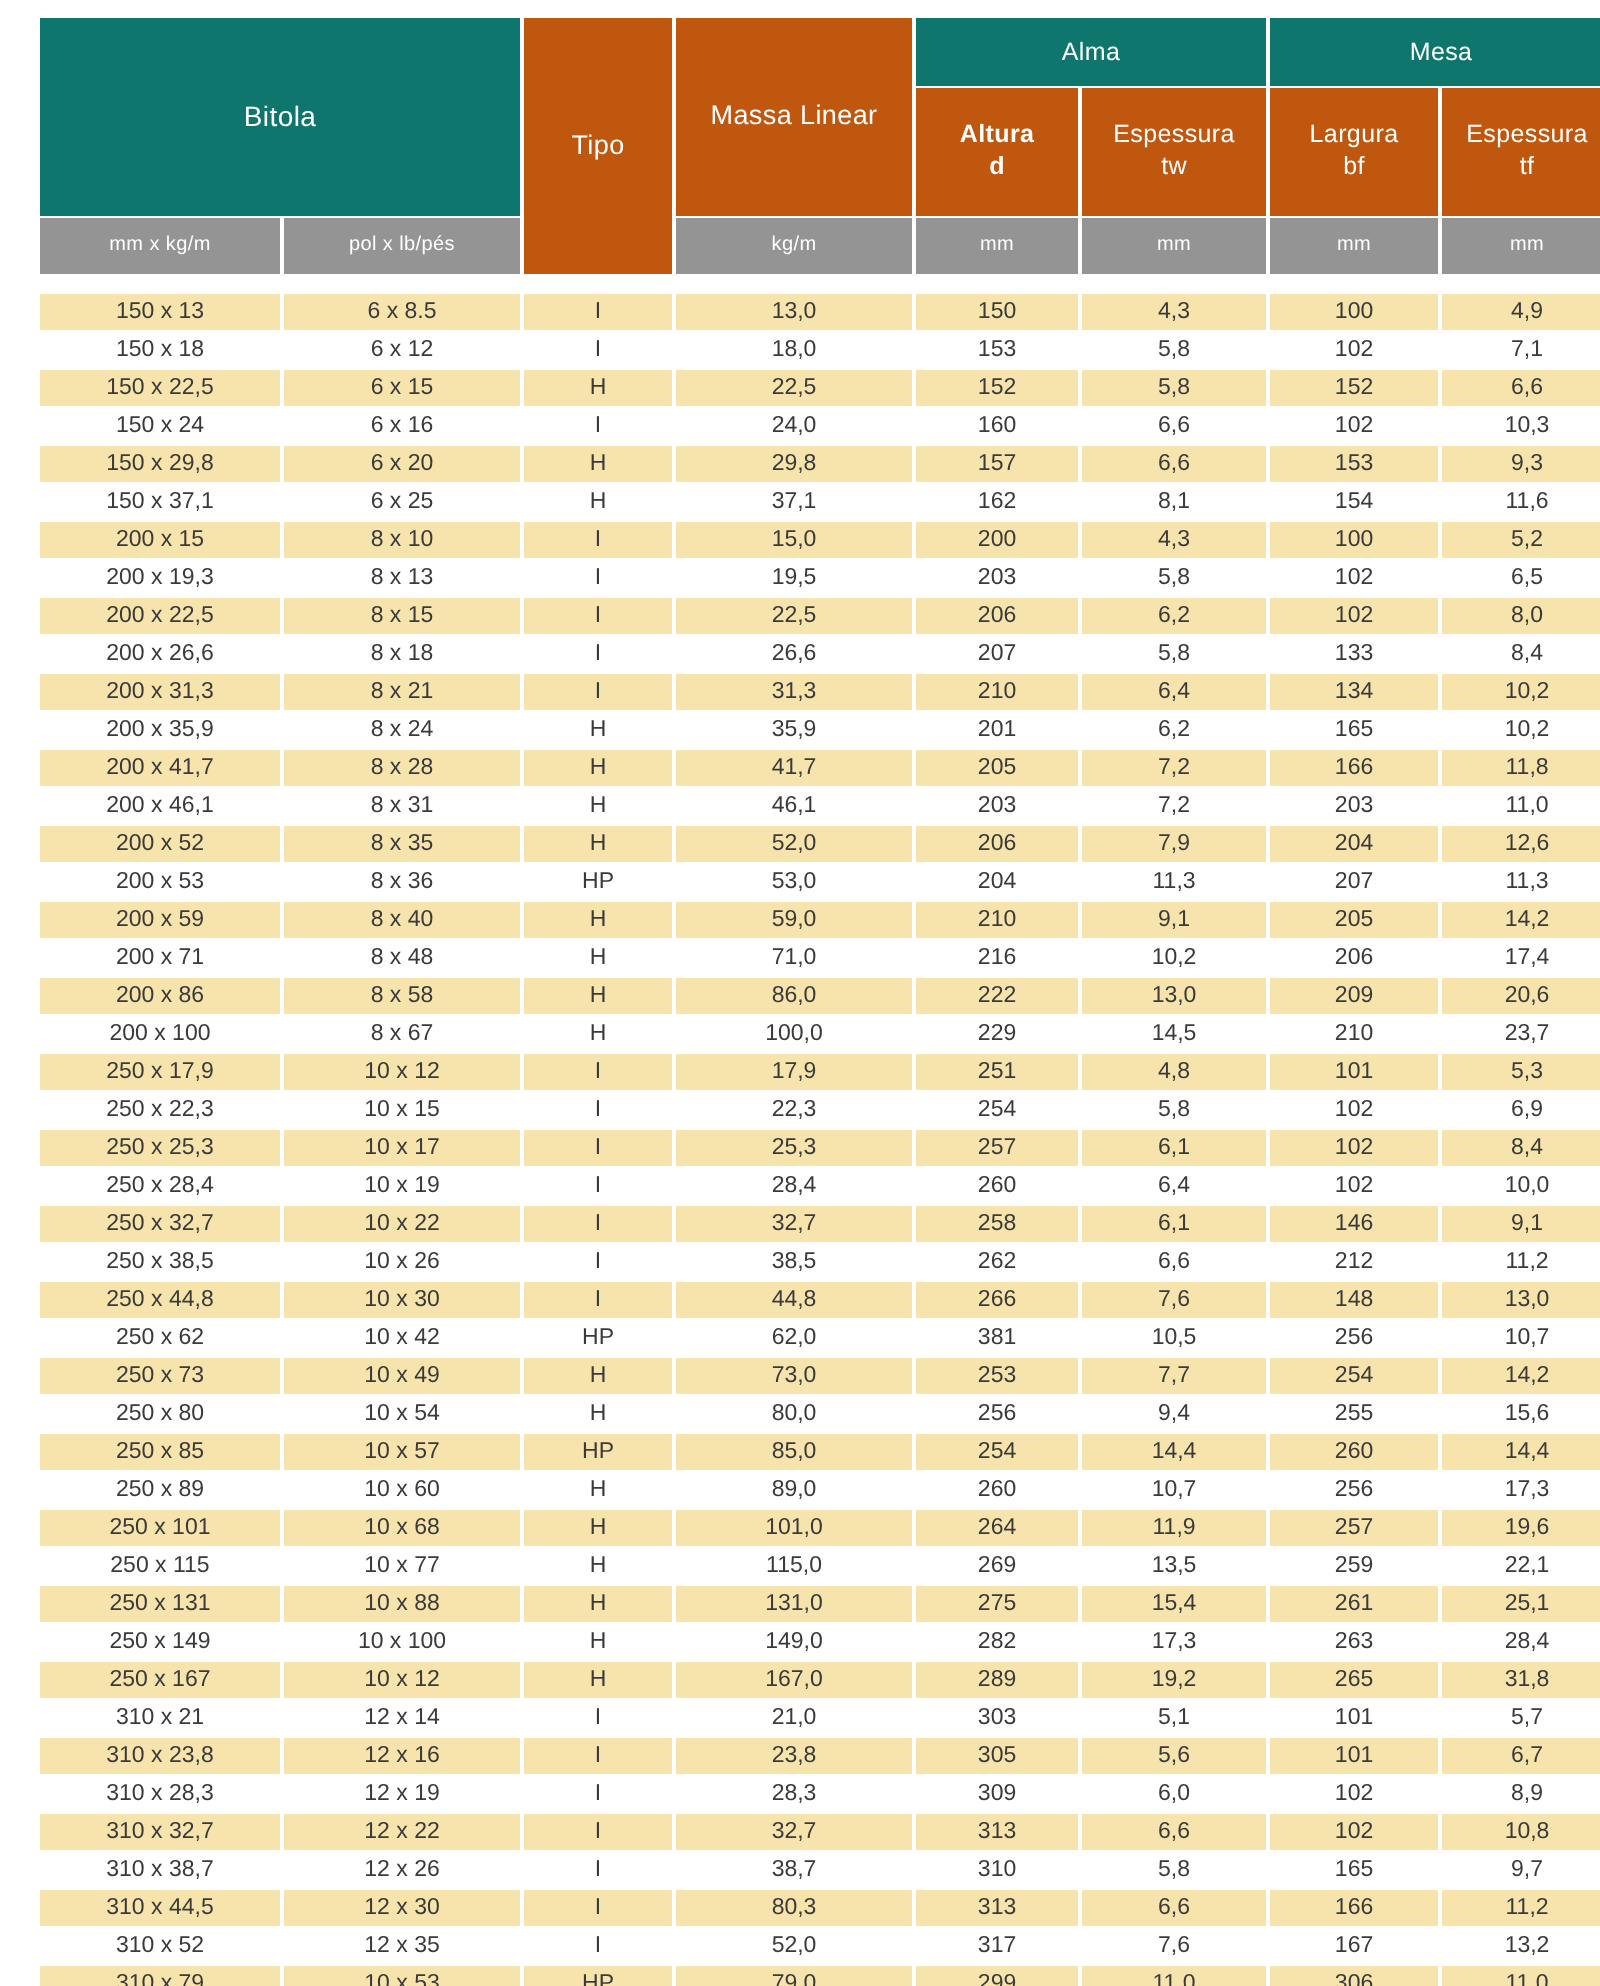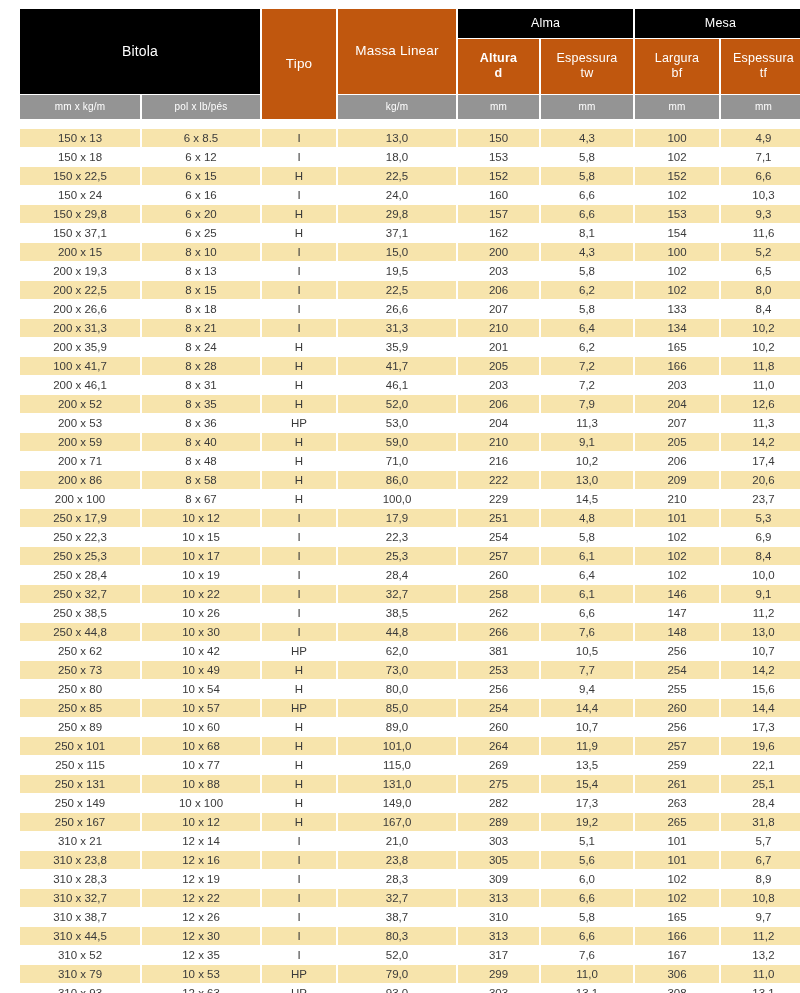--- a/index.html
+++ b/index.html
@@ -29,21 +29,21 @@
   }
   table.steel th, table.steel td {
     padding: 0;
     margin: 0;
     text-align: center;
     vertical-align: middle;
     font-weight: normal;
   }
   
   .hgroup {
-    background: #000000;
+    background: #0f766e;
     color: #ffffff;
     font-size: 12.5px;
     height: 26px;
     letter-spacing: .2px;
   }
   .hmain {
     background: #C0570E;
     color: #ffffff;
     font-size: 12.5px;
     letter-spacing: .2px;
@@ -93,21 +93,21 @@
         <col class="c2">
         <col class="c3">
       <col class="c4">
         <col class="c5">
         <col class="c6">
         <col class="c7">
     </colgroup>
     <thead>
       <tr>
         <th class="hgroup" colspan="2" rowspan="2" style="height:78px;font-size:14px;margin-top:11px;">Bitola</th>
-        <th class="hmain big" rowspan="3" style="height:110px;">Tipo</th>
+        <th class="hmain big" rowspan="3" style="height:128px;">Tipo</th>
         <th class="hmain big" colspan="1" rowspan="2" style="height:78px;">Massa Linear</th>
         <th class="hgroup" colspan="2">Alma</th>
         <th class="hgroup" colspan="2">Mesa</th>
       </tr>
       <tr>
         <th class="hmain" style="height:50px;font-weight:bold;">
           <span>Altura</span><br>
           <span>d</span>
         </th>
         <th class="hmain">
@@ -251,21 +251,21 @@
           <td>200 x 35,9</td>
           <td>8 x 24</td>
           <td>H</td>
           <td>35,9</td>
           <td>201</td>
           <td>6,2</td>
           <td>165</td>
           <td>10,2</td>
         </tr>
         <tr class="odd">
-          <td>100 x 41,7</td>
+          <td>200 x 41,7</td>
           <td>8 x 28</td>
           <td>H</td>
           <td>41,7</td>
           <td>205</td>
           <td>7,2</td>
           <td>166</td>
           <td>11,8</td>
         </tr>
         <tr class="even">
           <td>200 x 46,1</td>
@@ -387,21 +387,21 @@
           <td>146</td>
           <td>9,1</td>
         </tr>
         <tr class="even">
           <td>250 x 38,5</td>
           <td>10 x 26</td>
           <td>I</td>
           <td>38,5</td>
           <td>262</td>
           <td>6,6</td>
-          <td>147</td>
+          <td>212</td>
           <td>11,2</td>
         </tr>
         <tr class="odd">
           <td>250 x 44,8</td>
           <td>10 x 30</td>
           <td>I</td>
           <td>44,8</td>
           <td>266</td>
           <td>7,6</td>
           <td>148</td>

